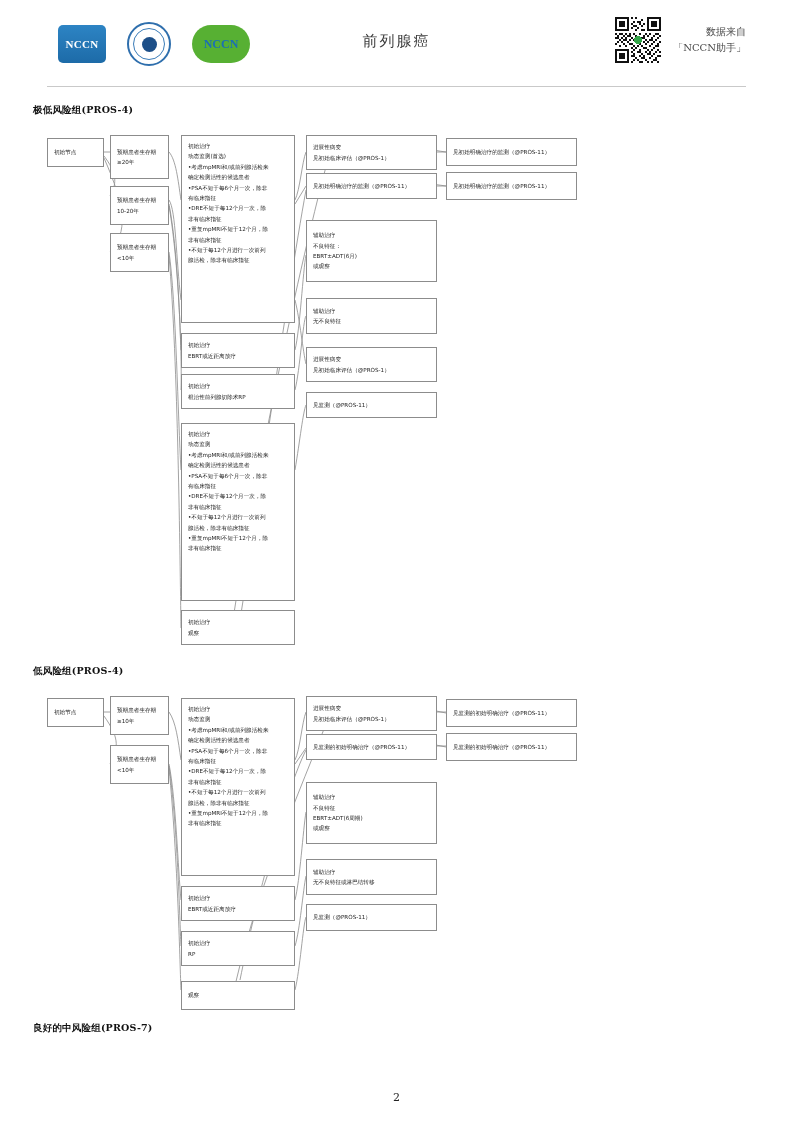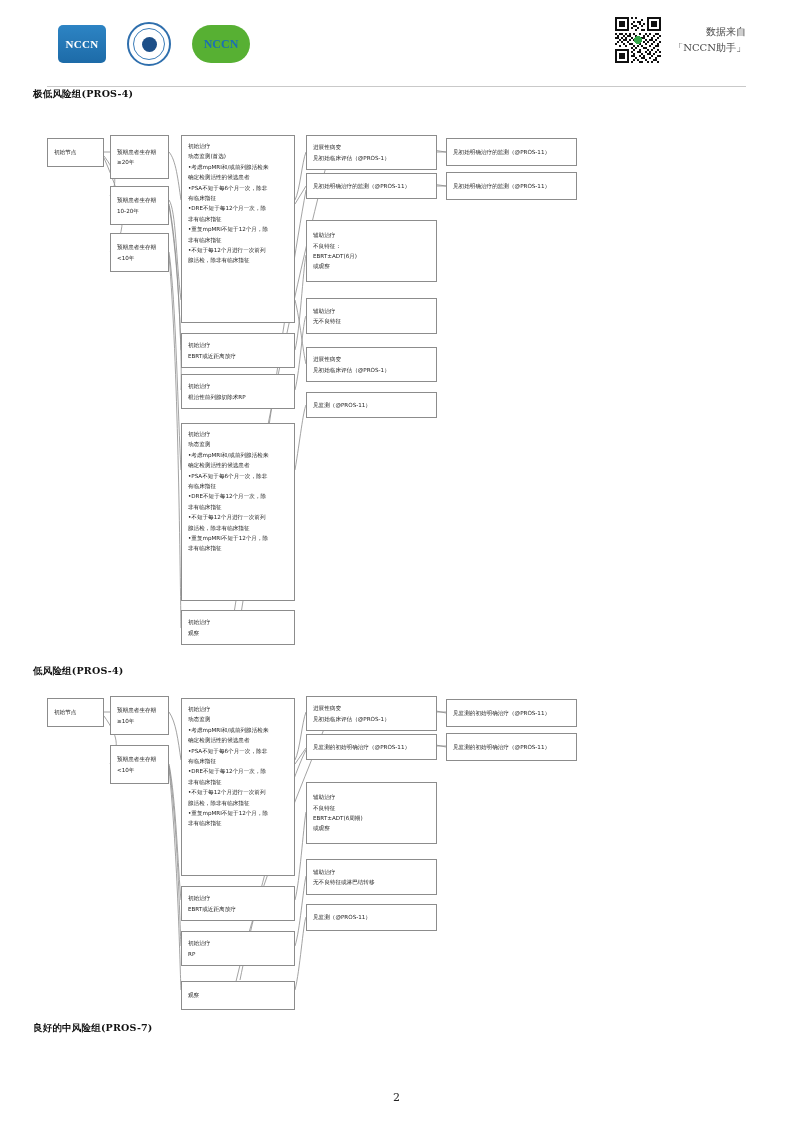--- a/index.html
+++ b/index.html
@@ -86,20 +86,21 @@
 
   <div class="header">
     <div class="logos">
       <div class="logo-nccn-blue">NCCN</div>
       <div class="logo-seal">
         <div class="logo-seal-core"></div>
       </div>
       <div class="logo-nccn-green">NCCN</div>
     </div>
 
+    <div class="doc-title">前列腺癌</div>
 
     <div class="qr-wrap">
       <div class="qr">
         <svg width="46" height="46" viewBox="0 0 23 23" shape-rendering="crispEdges">
           <rect width="23" height="23" fill="#fff"></rect>
           <g fill="#111">
             <path d="M0 0h7v7H0z"></path>
               <path d="M16 0h7v7h-7z"></path>
               <path d="M0 16h7v7H0z"></path>
           </g>
@@ -277,21 +278,21 @@
       <path d="M240,980 C256,900 286,790 306,750"></path>
       <path d="M232,1000 C252,900 300,790 330,714"></path>
 
       <path d="M437,712 L446,712"></path>
       <path d="M437,746 L446,746"></path>
       <path d="M400,708 C420,706 430,710 446,713"></path>
       <path d="M400,744 C420,742 432,744 446,747"></path>
     </g>
   </svg>
 
-  <div class="sec-title" style="left:33px;top:88px;">极低风险组(PROS-4)</div>
+  <div class="sec-title" style="left:33px;top:104px;">极低风险组(PROS-4)</div>
 
   <div class="node center" style="left:47px;top:138px;width:57px;height:29px;">
     <span class="ln">初始节点</span>
   </div>
 
   <div class="node center" style="left:110px;top:135px;width:59px;height:44px;">
     <span class="ln">预期患者生存期</span>
     <span class="ln">≥20年</span>
   </div>
   <div class="node center" style="left:110px;top:186px;width:59px;height:39px;">

